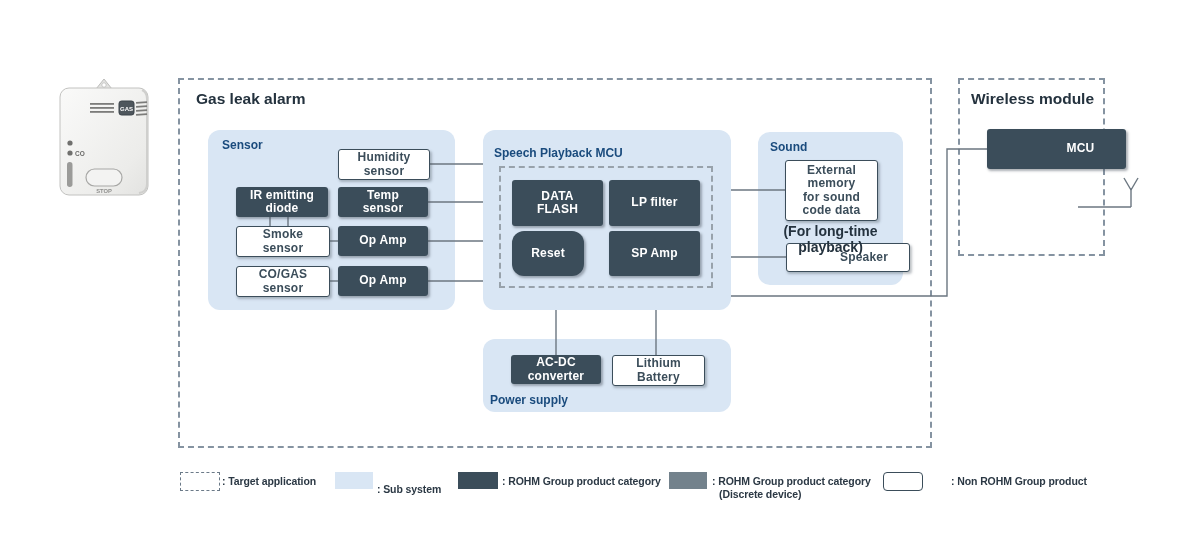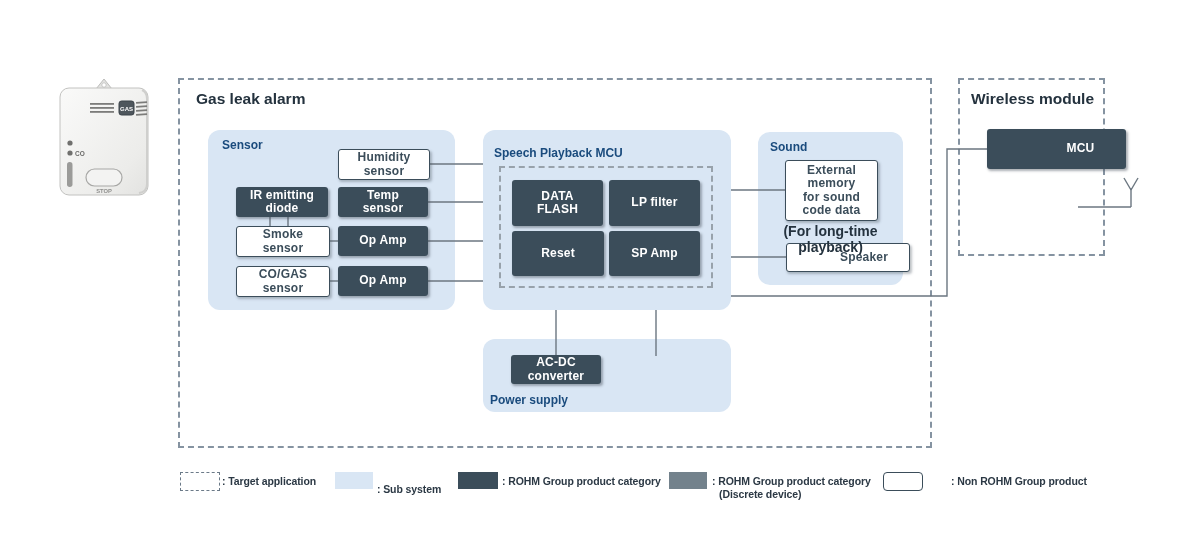--- a/index.html
+++ b/index.html
@@ -109,35 +109,37 @@
   <div class="box white" style="left:236px;top:266px;width:92px;height:29px;">CO/GAS
 sensor</div>
   <div class="box dark" style="left:338px;top:266px;width:90px;height:30px;">Op Amp</div>
 
   <div class="subbox" style="left:483px;top:130px;width:248px;height:180px;"></div>
   <div class="sublabel" style="left:494px;top:138px;margin-top:8px;">Speech Playback MCU</div>
   <div class="inner-dashed" style="left:499px;top:166px;width:210px;height:118px;"></div>
   <div class="box dark" style="left:512px;top:180px;width:91px;height:46px;">DATA
 FLASH</div>
   <div class="box dark" style="left:609px;top:180px;width:91px;height:46px;">LP filter</div>
-  <div class="box dark" style="left:512px;top:231px;width:92px;height:45px;">Reset</div>
+  <div class="box dark" style="left:512px;top:231px;width:72px;height:45px;border-radius:12px;">Reset</div>
   <div class="box dark" style="left:609px;top:231px;width:91px;height:45px;">SP Amp</div>
 
   <div class="subbox" style="left:758px;top:132px;width:145px;height:153px;"></div>
   <div class="sublabel" style="left:770px;top:140px;">Sound</div>
   <div class="box white" style="left:785px;top:160px;width:91px;height:59px;">External
 memory
 for sound
 code data</div>
   <div class="note" style="left:758px;top:223px;width:145px;">(For long-time playback)</div>
   <div class="box white" style="left:786px;top:243px;width:90px;height:27px;padding-left:32px;">Speaker</div>
 
   <div class="subbox" style="left:483px;top:339px;width:248px;height:73px;"></div>
   <div class="box dark" style="left:511px;top:355px;width:90px;height:29px;">AC-DC
 converter</div>
+  <div class="box white" style="left:612px;top:355px;width:91px;height:29px;">Lithium
+Battery</div>
   <div class="sublabel" style="left:490px;top:393px;">Power supply</div>
 
   <div class="frame" style="left:958px;top:78px;width:143px;height:174px;"></div>
   <div class="frame-title" style="left:971px;top:90px;">Wireless module</div>
   <div class="box dark" style="left:987px;top:129px;width:91px;height:40px;padding-left:48px;">MCU</div>
 
   <div class="legend">
     <div class="swatch sw-dashed" style="left:180px;"></div>
     <div class="legend-label" style="left:222px;">: Target application</div>
     <div class="swatch sw-blue" style="left:335px;"></div>

